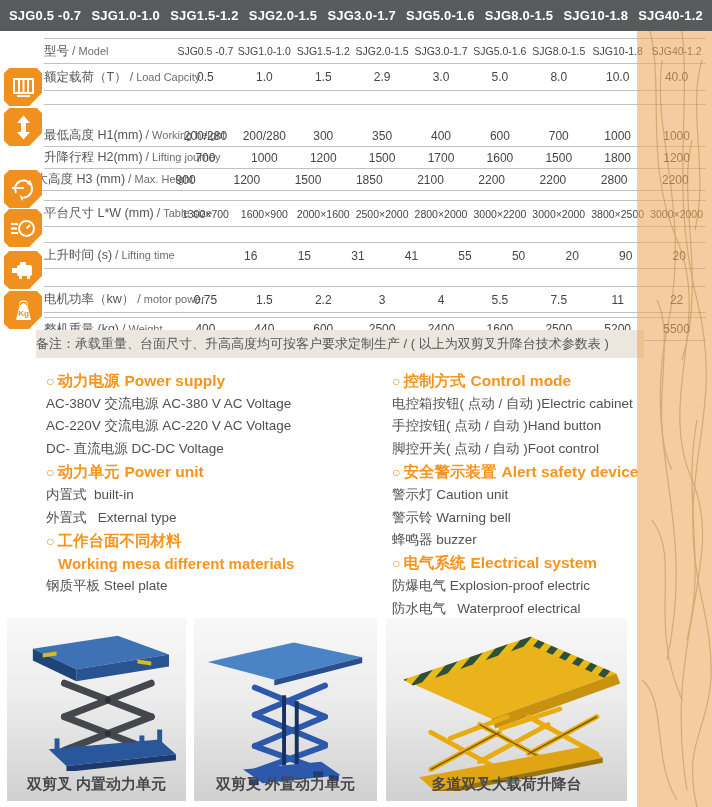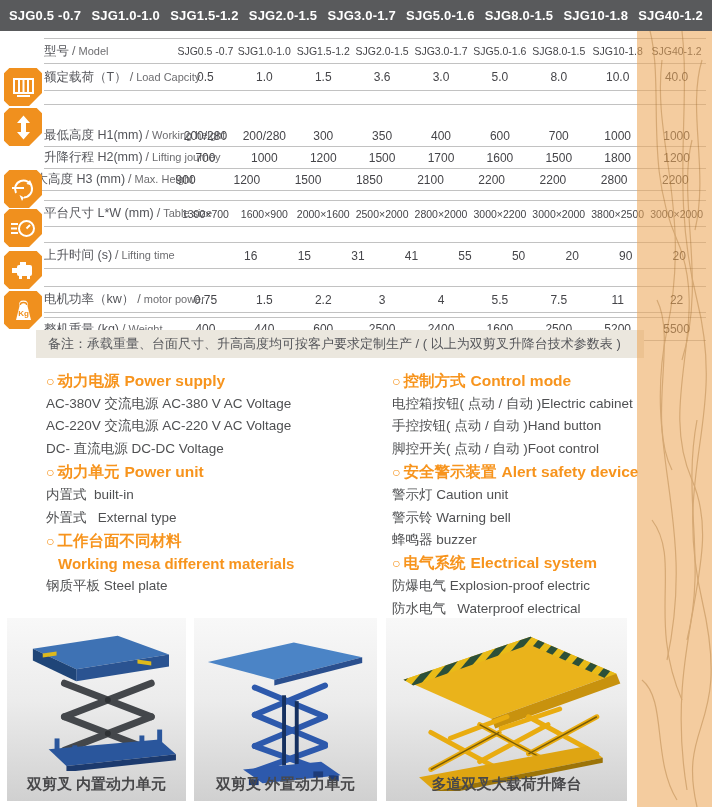--- a/index.html
+++ b/index.html
@@ -32,21 +32,21 @@
   .r0 .cv,.r5 .cv{font-size:10.5px}
 
   
   .icon{position:absolute;left:4px;width:38px;height:38px;background:#f0901e;
         clip-path:polygon(14% 0,86% 0,100% 14%,100% 66%,66% 100%,14% 100%,0 86%,0 14%);
         display:flex;align-items:center;justify-content:center}
   .icon svg{width:27px;height:27px;display:block}
 
   
   .note{position:absolute;top:330px;left:36px;width:608px;height:28px;background:#ebe7de;
-        color:#55565a;font-size:13px;line-height:28px;padding-left:12px;z-index:1;white-space:pre}
+        color:#55565a;font-size:13px;line-height:28px;padding-left:0;z-index:1;white-space:pre}
 
   
   .fcol{position:absolute;top:369px;z-index:1}
   .fcol.left{left:46px;width:340px}
   .fcol.right{left:392px;width:250px}
   .fh{font-size:15.5px;font-weight:bold;color:#f7941d;line-height:23px;white-space:nowrap}
   .fh .bullet{font-weight:normal;margin-right:3px;font-size:14px}
   .fh .en{margin-left:5px}
   .fh .en.block{display:block;padding-left:7px;font-size:15px;line-height:22px}
   .fi{font-size:13.5px;color:#4f5052;line-height:22.4px;white-space:pre}
@@ -108,21 +108,21 @@
             <span class="cv">SJG10-1.8</span>
             <span class="cv">SJG40-1.2</span>
           </div>
         </div>
         <div class="t-row r1" style="height: 27px;">
           <div class="lbl"><span class="zh">额定载荷（T）</span><span class="sep">/</span><span class="en">Load Capcity</span></div>
           <div class="cells">
             <span class="cv">0.5</span>
             <span class="cv">1.0</span>
             <span class="cv">1.5</span>
-            <span class="cv">3.6</span>
+            <span class="cv">2.9</span>
             <span class="cv">3.0</span>
             <span class="cv">5.0</span>
             <span class="cv">8.0</span>
             <span class="cv">10.0</span>
             <span class="cv">40.0</span>
           </div>
         </div>
         <div class="t-sp b" style="height: 14px;"></div>
         <div class="t-row r2" style="height: 22px; margin-top: 20px;">
           <div class="lbl"><span class="zh">最低高度 H1(mm)</span><span class="sep">/</span><span class="en">Working height</span></div>

